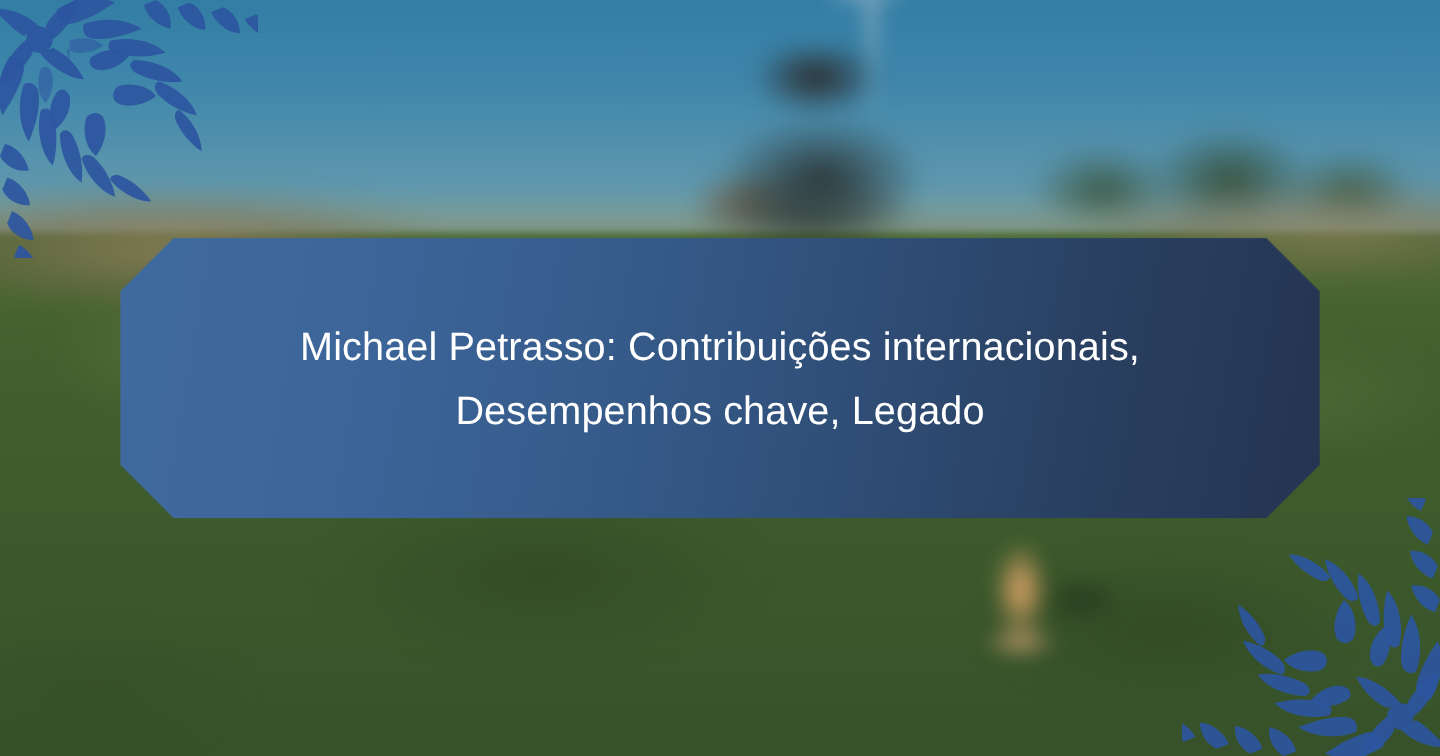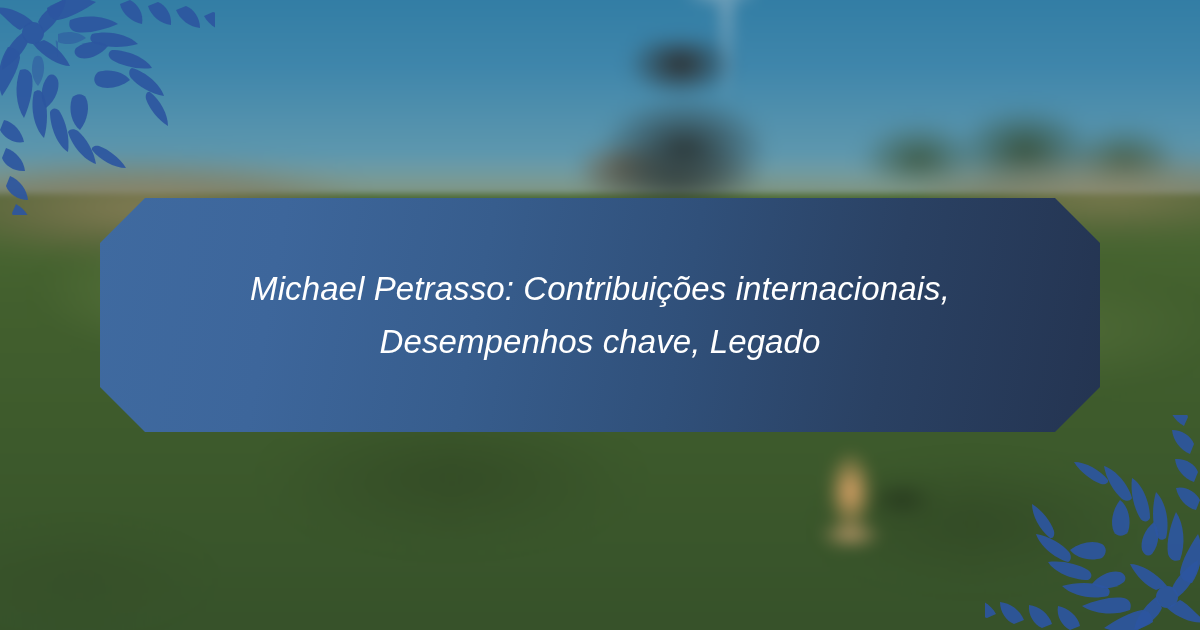--- a/index.html
+++ b/index.html
@@ -216,21 +216,20 @@
     padding: 0 46px;
   }
   .banner-title {
     color: #ffffff;
     font-size: 33px;
     line-height: 1.62;
     font-weight: 400;
     text-align: center;
     letter-spacing: 0.1px;
     max-width: 790px;
-    font-style: italic;
   }
 </style>
 </head>
 <body>
 
 <div id="stage">
 
   <div class="bg-photo">
     <div class="bg-blurwrap">
       <div class="bg-sky"></div>

